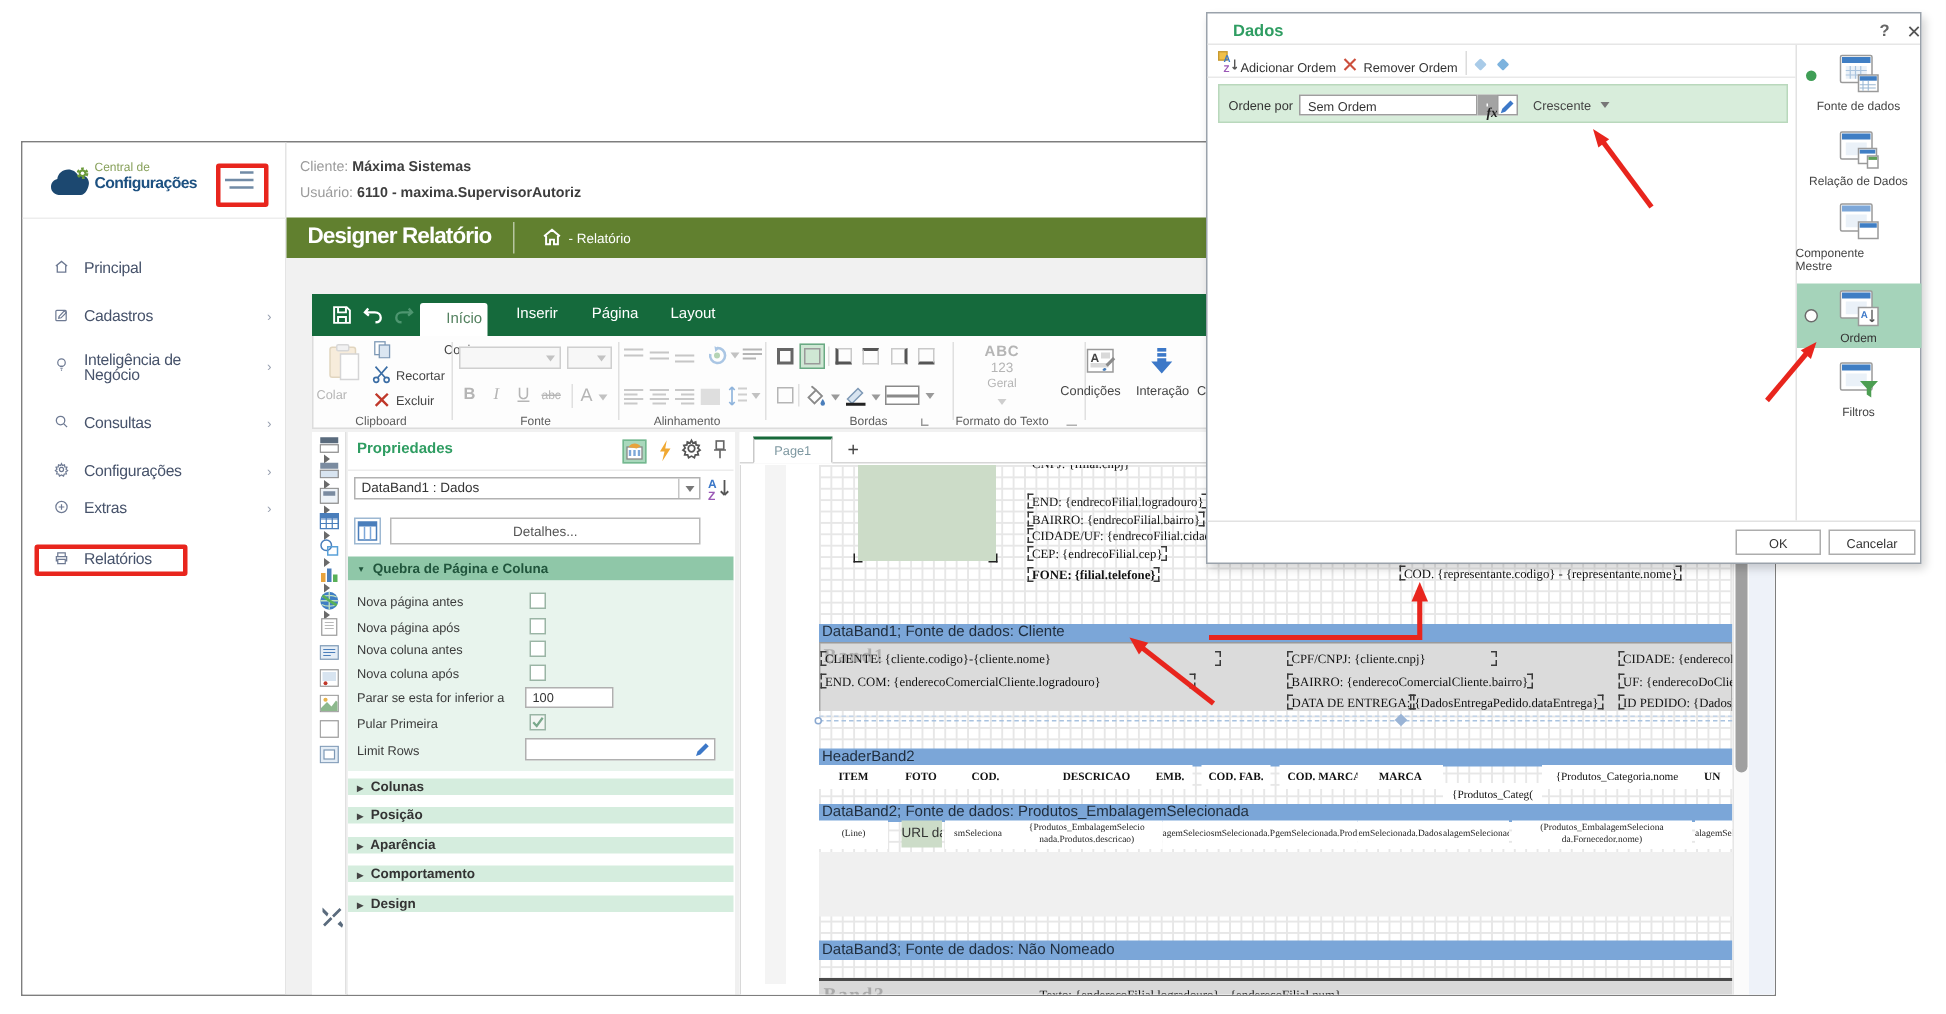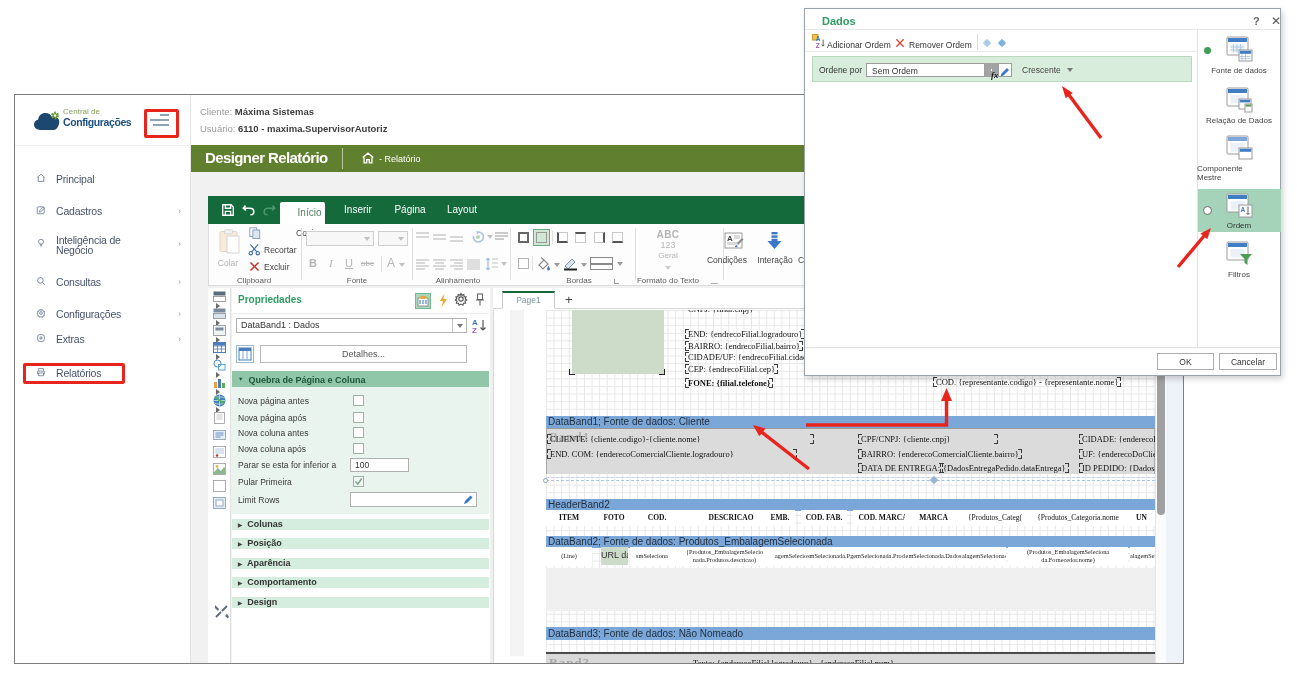--- a/index.html
+++ b/index.html
@@ -161,21 +161,21 @@
       <div class="rtab" style="left:224px; width:46px;">Layout</div>
     </div>
 
     <div id="ribbon">
 
       <svg class="abs" style="left:10px; top:5px; opacity:.55;" width="22" height="25" viewBox="0 0 22 25">
           <rect x="1" y="2.5" width="17" height="20" rx="1.5" fill="#f3dfc0" stroke="#cbb68d"></rect>
           <rect x="5.5" y="0.8" width="8" height="4" rx="1" fill="#e9e9ea" stroke="#b9b9bb"></rect>
           <path d="M8 7 H20 V24 H8 Z" fill="#fff" stroke="#b5b5b7"></path>
         </svg>
-      <div class="rsmall gray" style="left:2px; top:34px; width:34px; text-align:center;">Colar</div>
+      <div class="rsmall gray" style="left:2px; top:34px; width:34px; text-align:left;">Colar</div>
       <svg class="abs" style="left:40px; top:3px;" width="12" height="12" viewBox="0 0 14 14">
           <rect x="1" y="1" width="8" height="10" fill="#fff" stroke="#7d98b5"></rect>
           <rect x="4.5" y="3.5" width="8" height="10" fill="#dbe6f1" stroke="#7d98b5"></rect>
         </svg>
       <div class="rsmall" style="left:71px; top:4px;margin-left:16px;">Copiar</div>
       <svg class="abs" style="left:39px; top:19px;" width="13" height="13" viewBox="0 0 14 14" fill="none" stroke="#3c6ea5" stroke-width="1.2">
           <circle cx="3" cy="11" r="1.8"></circle>
           <circle cx="10.5" cy="11" r="1.8"></circle>
           <path d="M4 9.5 L11 1.5 M9.5 9.5 L2.5 1.5"></path>
         </svg>
@@ -525,21 +525,21 @@
 
         <div class="band" style="top:188.5px; height:12px;">HeaderBand2</div>
         <div class="hcell tk" style="left:53px; width:46px;">ITEM</div>
         <div class="hcell tk" style="left:99px; width:44px;">FOTO</div>
         <div class="hcell tk" style="left:143px; width:42px;">COD.</div>
         <div class="hcell tk" style="left:185px; width:106px;">DESCRICAO</div>
         <div class="hcell tk" style="left:272px; width:30px;">EMB.</div>
         <div class="hcell tk" style="left:308px; width:46px;">COD. FAB.</div>
         <div class="hcell tk" style="left:360px; width:60px;">COD. MARCA</div>
         <div class="hcell tk" style="left:412px; width:57px;">MARCA</div>
-        <div class="hcell tk" style="left:469px; width:66px; font-weight:normal;">{Produtos_Categ(</div>
+        <div class="hcell tk" style="left:469px; width:66px; font-weight:normal;margin-top:12px;">{Produtos_Categ(</div>
         <div class="hcell tk" style="left:535px; width:100px; font-weight:normal;">{Produtos_Categoria.nome</div>
         <div class="hcell tk" style="left:635px; width:27px;">UN</div>
 
         <div class="band" style="top:226px; height:11.5px;">DataBand2; Fonte de dados: Produtos_EmbalagemSelecionada</div>
         <div class="b2cell tk" style="left:53px; width:46px; line-height:16px;">(Line)</div>
         <div class="abs" style="left:108px; top:237px; width:27px; height:18px; background:#ccdcc8; font-size:9px; color:#333; overflow:hidden; line-height:16px; white-space:nowrap;">URL da</div>
         <div class="b2cell tk" style="left:137px; width:44px; line-height:16px;">smSeleciona</div>
         <div class="b2cell tk" style="left:181px; width:101px;">{Produtos_EmbalagemSelecio<br>nada.Produtos.descricao)</div>
         <div class="b2cell tk" style="left:282px; width:75px; line-height:16px;">agemSeleciosmSelecionada.Prod</div>
         <div class="b2cell tk" style="left:357px; width:55px; line-height:16px;">gemSelecionada.Prod</div>

